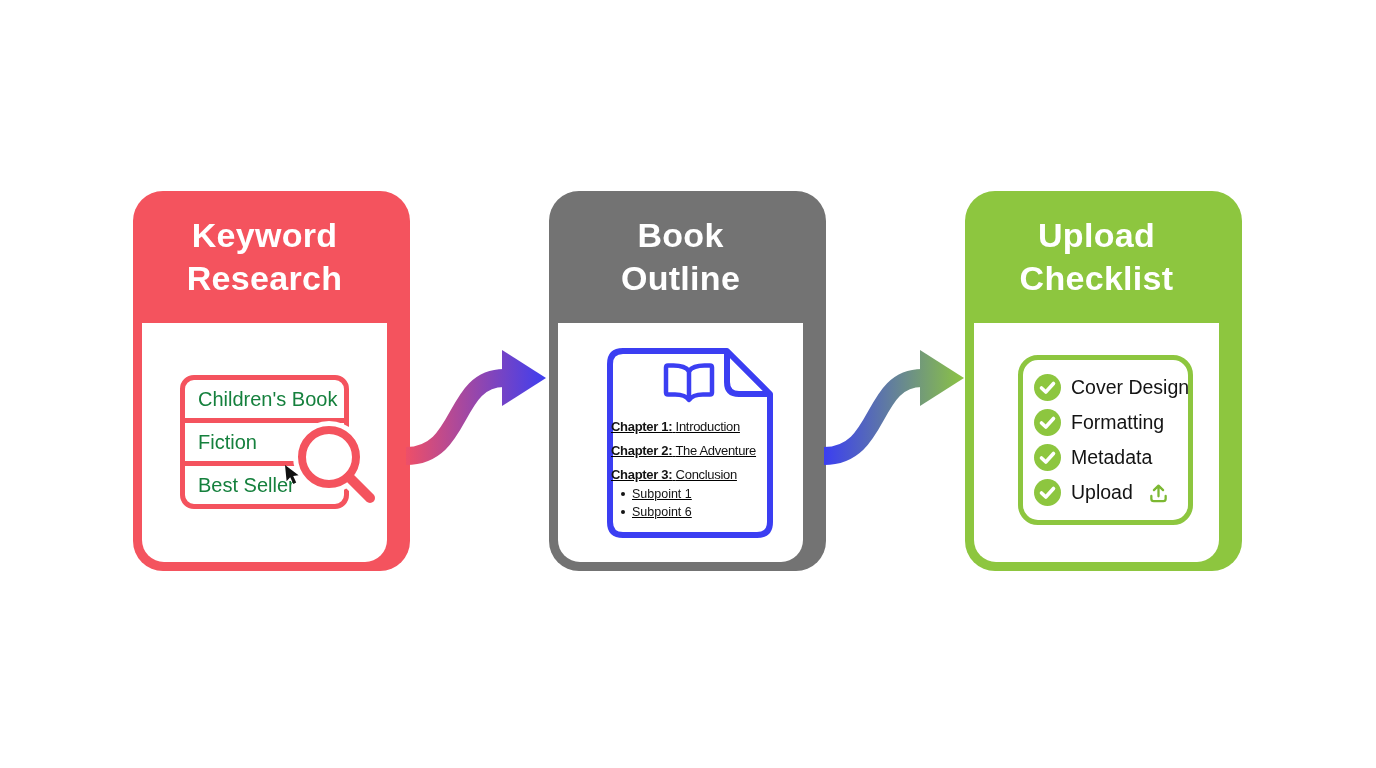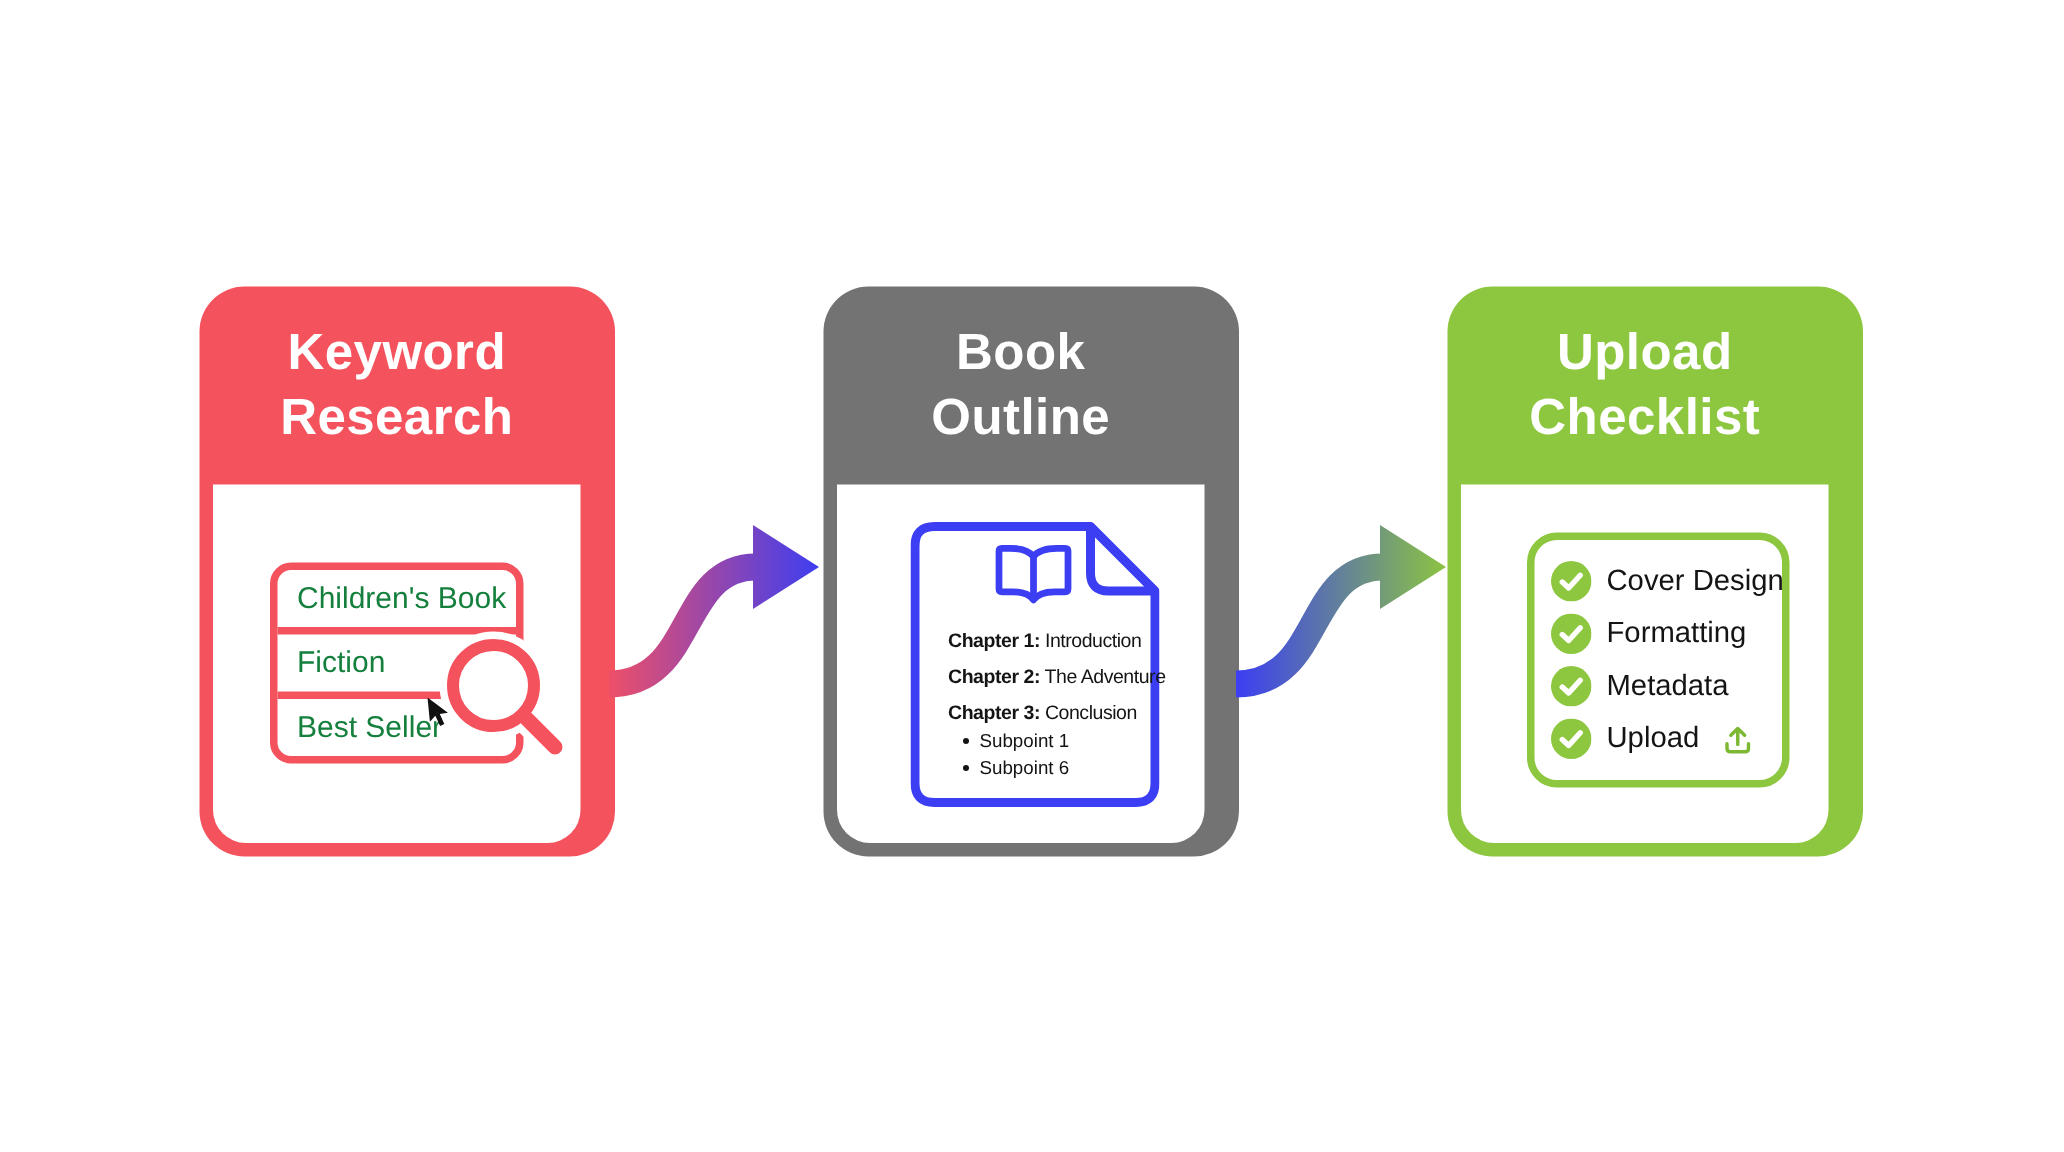--- a/index.html
+++ b/index.html
@@ -32,21 +32,21 @@
     font-size:20px; color:#15803d; white-space:nowrap;
   }
   .search-row + .search-row { border-top:5px solid #F4535E; }
   .magnifier { position:absolute; left:150px; top:96px; width:95px; height:95px; }
   .cursor    { position:absolute; left:142px; top:142px; width:18px; height:20px; }
 
   
   .document { position:absolute; left:49px; top:25px; width:166px; height:190px; }
   .doc-outline { position:absolute; left:0; top:0; }
   .doc-book { position:absolute; left:54px; top:14px; }
-  .doc-text { position:absolute; left:25px; top:71px; right:4px; }
+  .doc-text { position:absolute; left:4px; top:71px; right:4px;text-decoration:underline; }
   .chapter-line { font-size:13px; letter-spacing:-0.3px; line-height:16px; margin-bottom:8px; color:#141414; white-space:nowrap; }
   .chapter-label { font-weight:bold; }
   .subpoints { margin-top:-1px; }
   .subpoint { display:flex; align-items:center; gap:7px; margin-left:10px; font-size:12.5px; line-height:18px; color:#141414; }
   .bullet-dot { width:4px; height:4px; border-radius:50%; background:#141414; flex:0 0 auto; }
 
   
   .check-panel {
     position:absolute; left:44px; top:32px; width:175px; height:170px;
     border:5px solid #8DC63F; border-radius:20px; box-sizing:border-box;

